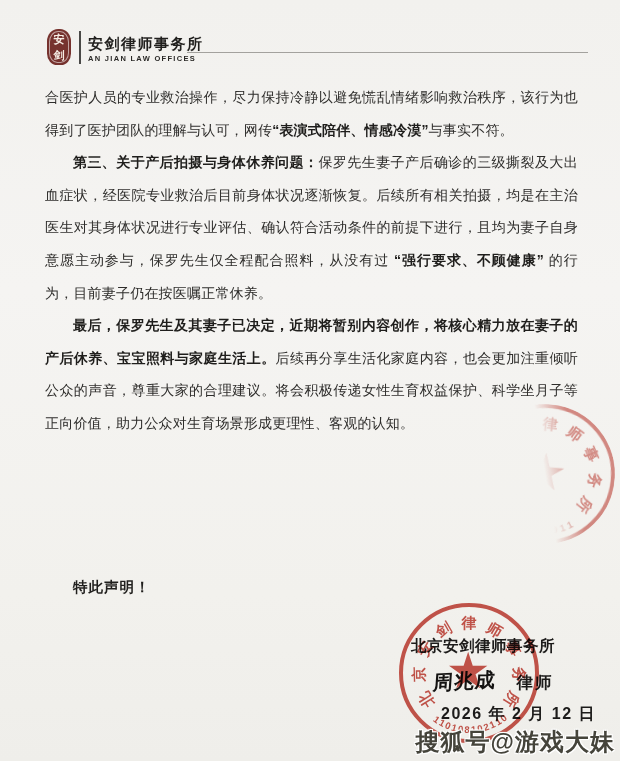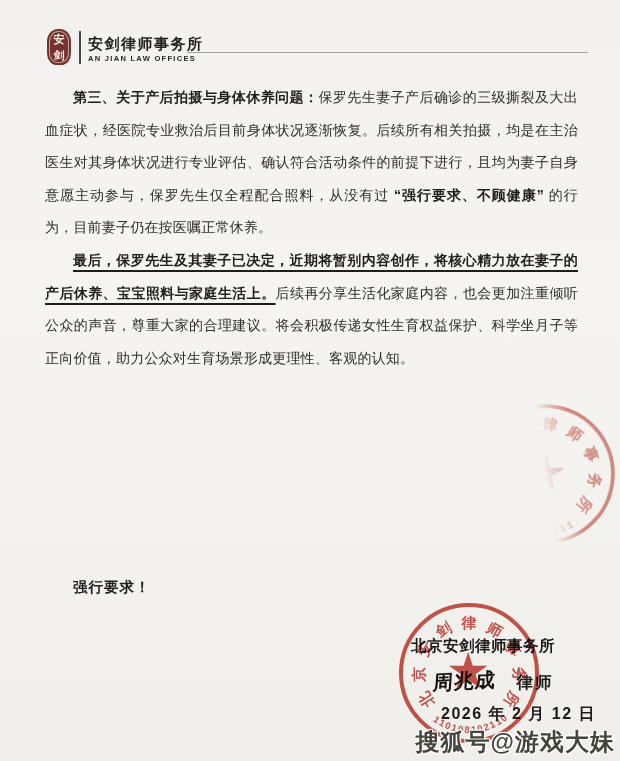--- a/index.html
+++ b/index.html
@@ -38,21 +38,21 @@
   .doc-body{
     position:absolute;left:45px;top:81px;width:533px;
     font-size:14px;line-height:32.6px;text-align:justify;
     letter-spacing:.2px;color:#2e2d2b;
   }
   .doc-body p{margin:0;}
   .doc-body p.indent{text-indent:2em;}
   .seg-bold{font-weight:800;color:#1f1e1c;}
   .seg-bold-underline{
     font-weight:800;color:#1f1e1c;
-    text-decoration:underline;text-decoration-thickness:1.5px;text-underline-offset:5px;
+    text-decoration-thickness:1.5px;text-underline-offset:5px;
   }
   .closing{
     position:absolute;left:73px;top:578px;font-size:14.5px;font-weight:800;
     letter-spacing:1px;color:#201f1d;
   }
   
   .sig-firm{
     position:absolute;left:411px;top:636px;width:140px;font-size:15.5px;
     font-weight:700;letter-spacing:.5px;color:#1c1b1a;white-space:nowrap;z-index:4;
   }
@@ -109,25 +109,26 @@
   <div class="inner"></div>
   <span class="c1">安</span>
   <span class="c2">剑</span>
 </div>
 <div class="hdr-divider"></div>
 <div class="firm-cn">安剑律师事务所</div>
 <div class="firm-en">AN JIAN LAW OFFICES</div>
 <div class="hdr-rule"></div>
 
 <div class="doc-body">
+    <p><span class="seg-normal">合医护人员的专业救治操作，尽力保持冷静以避免慌乱情绪影响救治秩序，该行为也得到了医护团队的理解与认可，网传</span><span class="seg-bold">“表演式陪伴、情感冷漠”</span><span class="seg-normal">与事实不符。</span></p>
     <p class="indent"><span class="seg-bold">第三、关于产后拍摄与身体休养问题：</span><span class="seg-normal">保罗先生妻子产后确诊的三级撕裂及大出血症状，经医院专业救治后目前身体状况逐渐恢复。后续所有相关拍摄，均是在主治医生对其身体状况进行专业评估、确认符合活动条件的前提下进行，且均为妻子自身意愿主动参与，保罗先生仅全程配合照料，从没有过 </span><span class="seg-bold">“强行要求、不顾健康”</span><span class="seg-normal"> 的行为，目前妻子仍在按医嘱正常休养。</span></p>
     <p class="indent"><span class="seg-bold-underline">最后，保罗先生及其妻子已决定，近期将暂别内容创作，将核心精力放在妻子的产后休养、宝宝照料与家庭生活上。</span><span class="seg-normal">后续再分享生活化家庭内容，也会更加注重倾听公众的声音，尊重大家的合理建议。将会积极传递女性生育权益保护、科学坐月子等正向价值，助力公众对生育场景形成更理性、客观的认知。</span></p>
   </div>
 
-<div class="closing">强行要求！</div>
+<div class="closing">特此声明！</div>
 
 <div class="sig-firm">北京安剑律师事务所</div>
 <div class="sig-line2">
   <span class="sig-name">周兆成</span>
   <span class="sig-title">律师</span>
 </div>
 <div class="sig-date">2026 年 2 月 12 日</div>
 
 <div class="seal main-seal" id="main-seal" style="color: rgb(197, 68, 58);">
   <div class="ring"></div>

